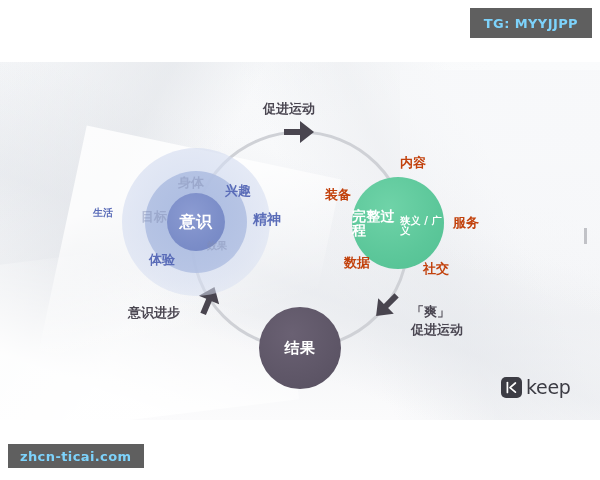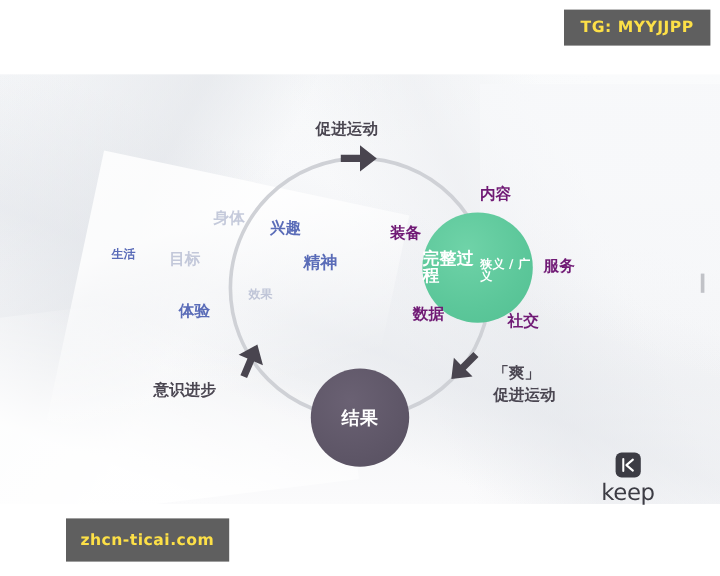--- a/index.html
+++ b/index.html
@@ -174,67 +174,65 @@
 
   
   .sat {
     position: absolute;
     font-weight: 700;
     line-height: 1;
     white-space: nowrap;
   }
   .sat-blue   { color: #5a6cb8; text-align: center; }
   .sat-faded  { color: rgba(128,140,178,0.45); }
-  .sat-green  { color: #701a75; }
+  .sat-green  { color: #c2410c; }
 
   
   .trans {
     position: absolute;
     color: #4b4752;
     font-weight: 700;
     line-height: 1.35;
     white-space: nowrap;
   }
 
   
   .wm {
     position: absolute;
     background: #5f5f5f;
-    color: #fde047;
+    color: #7dd3fc;
     font-weight: 700;
     display: flex;
     align-items: center;
     justify-content: center;
     letter-spacing: 0.4px;
-    margin-left: 47px;
   }
   .wm-tg {
     right: 8px;
     top: 8px;
     height: 30px;
     padding: 0 14px;
     font-size: 13px;
   }
   .wm-site {
     left: 8px;
     bottom: 12px;
-    height: 36px;
+    height: 24px;
     padding: 0 12px;
     font-size: 13px;
   }
 
   
   .keep-logo {
     position: absolute;
     left: 501px;
     top: 377px;
     display: flex;
     align-items: center;
     gap: 4px;
-    flex-direction: column;
   }
   .keep-mark {
     width: 21px;
     height: 21px;
     border-radius: 5px;
     background: #3c3c44;
     display: flex;
     align-items: center;
     justify-content: center;
   }
@@ -266,20 +264,27 @@
 
     <g transform="translate(386,306) rotate(135)">
       <path d="M -15 -3 L 0 -3 L 0 -11 L 14 0 L 0 11 L 0 3 L -15 3 Z" fill="#49454f"></path>
     </g>
 
     <g transform="translate(209,300) rotate(-67)">
       <path d="M -15 -3 L 0 -3 L 0 -11 L 14 0 L 0 11 L 0 3 L -15 3 Z" fill="#49454f"></path>
     </g>
   </svg>
 
+  <div class="node-consciousness">
+    <div class="ring-outer"></div>
+    <div class="ring-mid"></div>
+    <div class="ring-core">
+      <span class="ring-core-label">意识</span>
+    </div>
+  </div>
 
   <div class="sat sat-faded" style="left:178px; top:176px; font-size:13px;">身体</div>
   <div class="sat sat-blue" style="left:225px; top:184px; font-size:13px;">兴趣</div>
   <div class="sat sat-blue" style="left:93px; top:208px; font-size:10px;">生活</div>
   <div class="sat sat-faded" style="left:141px; top:210px; font-size:13px;">目标</div>
   <div class="sat sat-blue" style="left:253px; top:212px; font-size:14px;">精神</div>
   <div class="sat sat-blue" style="left:149px; top:253px; font-size:13px;">体验</div>
   <div class="sat sat-faded" style="left:207px; top:241px; font-size:10px;">效果</div>
 
   <div class="node-process">
@@ -299,21 +304,21 @@
 
   <div class="trans" style="left:263px; top:100px; font-size:13px;">
     <div>促进运动</div>
   </div>
 
   <div class="trans" style="left:411px; top:303px; font-size:13px;">
     <div>「爽」</div>
     <div>促进运动</div>
   </div>
 
-  <div class="trans" style="left:128px; top:317px; font-size:13px;">
+  <div class="trans" style="left:128px; top:304px; font-size:13px;">
     <div>意识进步</div>
   </div>
 
   <div class="keep-logo">
     <div class="keep-mark">
       <svg width="13" height="13" viewBox="0 0 13 13">
         <path d="M2.4 1.6 L2.4 11.4" stroke="#ffffff" stroke-width="1.7" stroke-linecap="round" fill="none"></path>
         <path d="M10.4 2.0 L5.0 6.6 L10.4 11.2" stroke="#ffffff" stroke-width="1.7" stroke-linecap="round" stroke-linejoin="round" fill="none"></path>
       </svg>
     </div>

